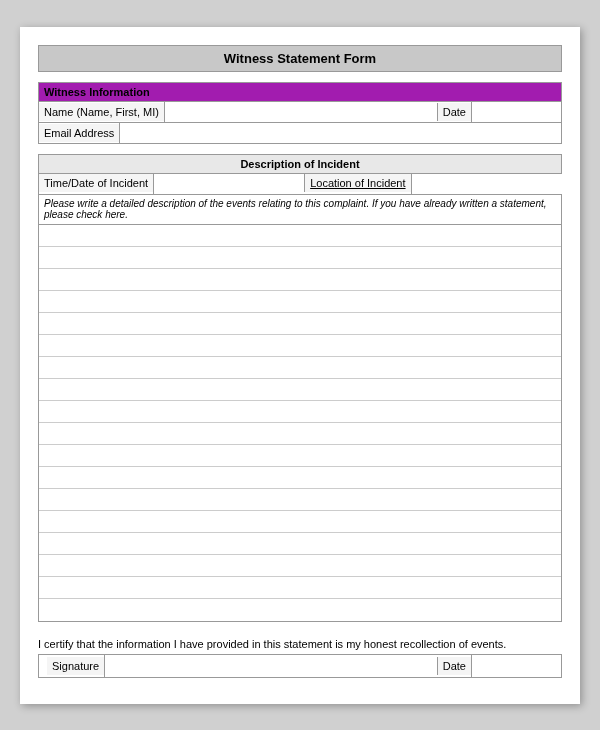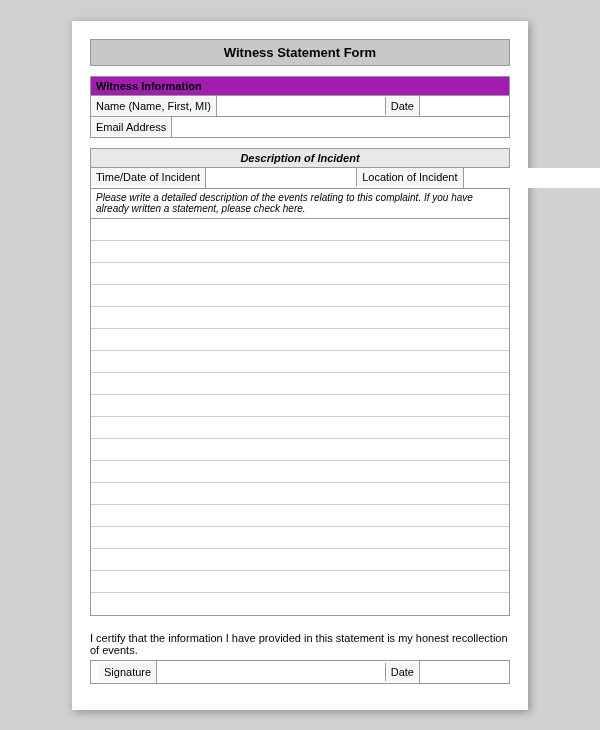--- a/index.html
+++ b/index.html
@@ -12,21 +12,21 @@
       background: #d0d0d0;
       display: flex;
       justify-content: center;
       align-items: center;
       min-height: 100vh;
       font-family: Arial, sans-serif;
       font-size: 11px;
     }
 
     .page {
-      width: 456px;
+      width: 560px;
       background: #ffffff;
       padding: 18px;
       box-shadow: 2px 2px 8px rgba(0,0,0,0.3);
     }
 
     .form-title {
       background: #c8c8c8;
       text-align: center;
       font-weight: bold;
       font-size: 13px;
@@ -136,21 +136,20 @@
       margin-bottom: 10px;
     }
 
     .desc-header {
       background: #e8e8e8;
       font-weight: bold;
       text-align: center;
       padding: 3px 5px;
       border-bottom: 1px solid #999;
       font-size: 11px;
-      font-style: italic;
     }
 
     .time-row {
       display: flex;
       align-items: flex-start;
       border-bottom: 1px solid #999;
     }
 
     .time-label {
       padding: 3px 5px;
@@ -167,20 +166,21 @@
       font-size: 11px;
       min-height: 20px;
     }
 
     .loc-label {
       padding: 3px 5px;
       font-size: 11px;
       white-space: nowrap;
       border-left: 1px solid #999;
       background: #f5f5f5;
+      text-decoration: underline;
     }
 
     .loc-input {
       flex: 1;
       border: none;
       border-left: 1px solid #999;
       padding: 2px 4px;
       font-size: 11px;
       min-height: 20px;
     }

